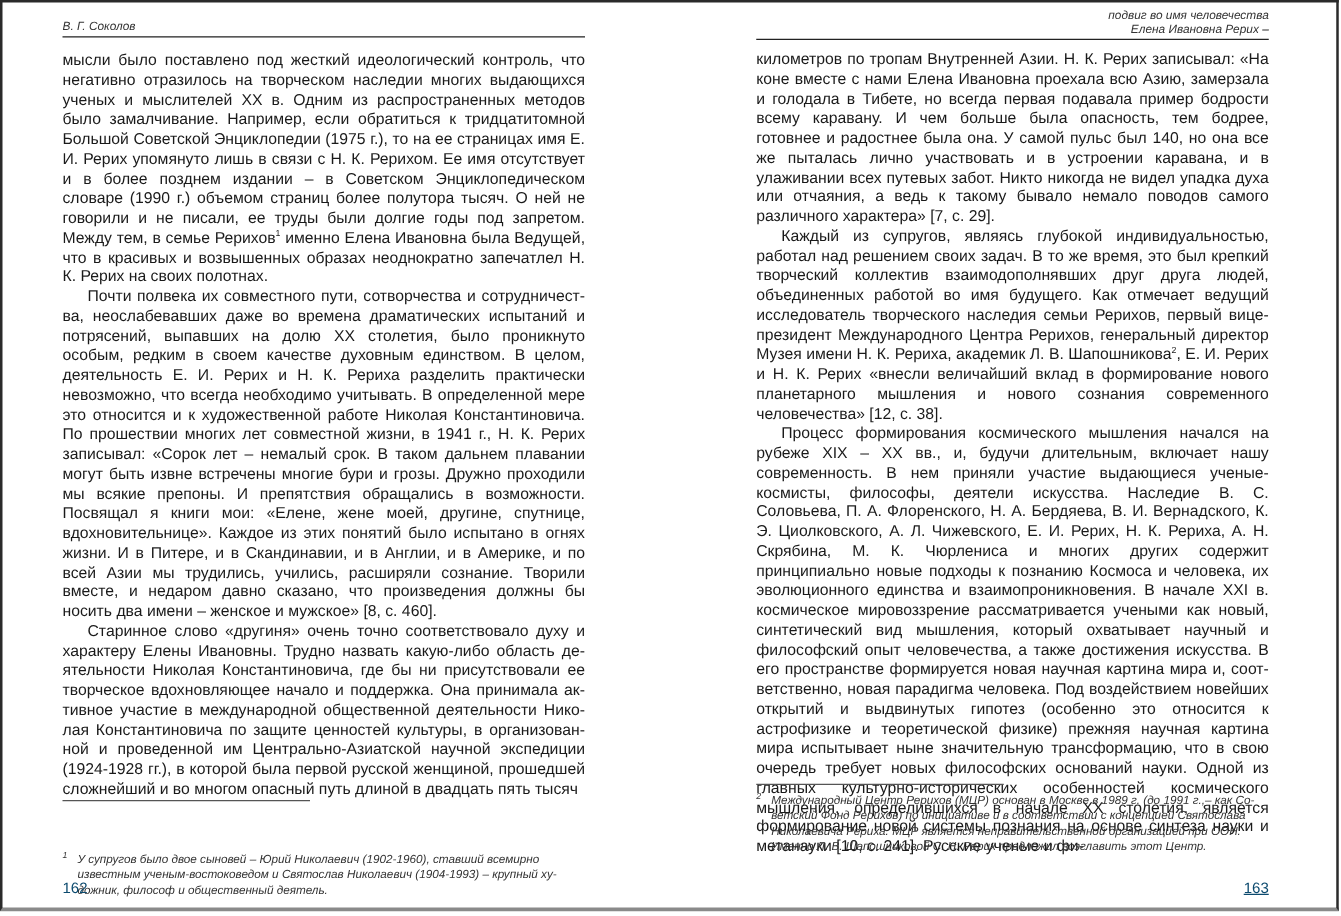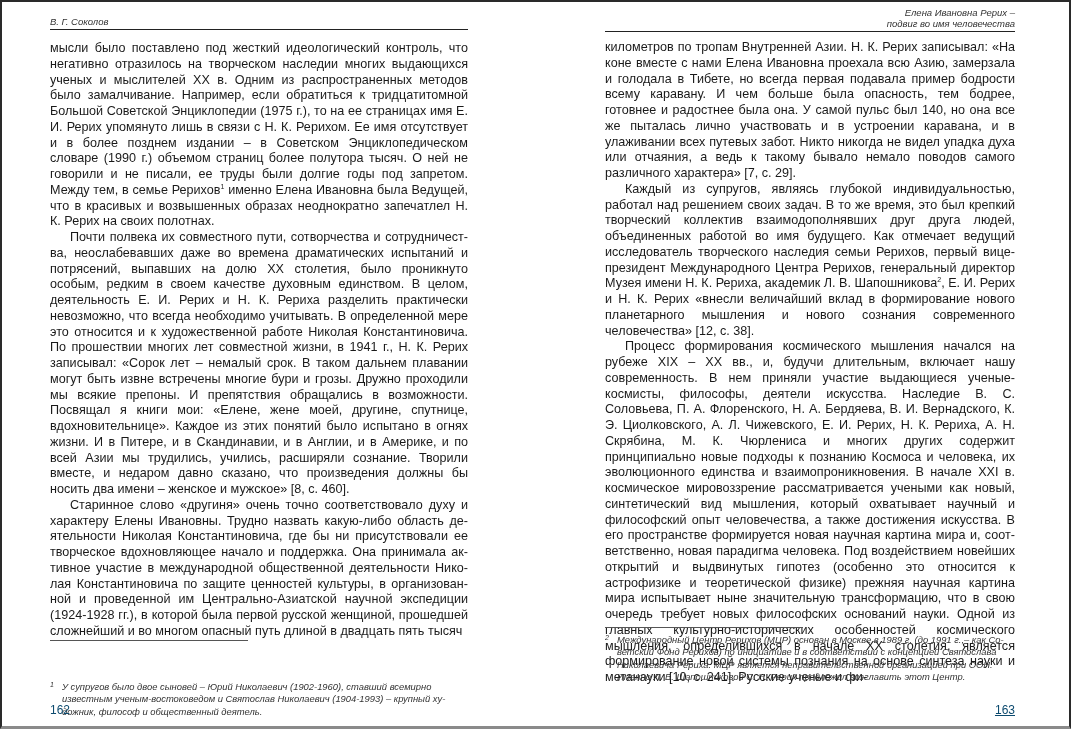--- a/index.html
+++ b/index.html
@@ -61,22 +61,22 @@
     <div class="fn-rule"></div>
     <div class="footnote">
       <span class="fn-mark">1</span>
       <span>У супругов было двое сыновей – Юрий Николаевич (1902-1960), ставший всемирно известным ученым-востоковедом и Святослав Николаевич (1904-1993) – крупный ху­дожник, философ и общественный деятель.</span>
     </div>
     <div class="page-num">162</div>
   </div>
 
   <div class="page right">
     <div class="running-head">
+      <div>подвиг во имя человечества</div>
       <div>Елена Ивановна Рерих –</div>
-      <div>подвиг во имя человечества</div>
     </div>
     <div class="body-text">
       <p><span>километров по тропам Внутренней Азии. Н. К. Рерих записывал: </span><span class="it">«На коне вместе с нами Елена Ивановна проехала всю Азию, замерзала и голодала в Тибете, но всегда первая подавала пример бодрости все­му каравану. И чем больше была опасность, тем бодрее, готовнее и радостнее была она. У самой пульс был 140, но она все же пыталась лично участвовать и в устроении каравана, и в улаживании всех пу­тевых забот. Никто никогда не видел упадка духа или отчаяния, а ведь к такому бывало немало поводов самого различного характера»</span><span> [7, с. 29].</span></p>
       <p class="indent"><span>Каждый из супругов, являясь глубокой индивидуальностью, работал над решением своих задач. В то же время, это был крепкий творческий коллектив взаимодополнявших друг друга людей, объединенных рабо­той во имя будущего. Как отмечает ведущий исследователь творческо­го наследия семьи Рерихов, первый вице-президент Международного Центра Рерихов, генеральный директор Музея имени Н. К. Рериха, академик Л. В. Шапошникова</span><sup>2</sup><span>, Е. И. Рерих и Н. К. Рерих «внесли ве­личайший вклад в формирование нового планетарного мышления и нового сознания современного человечества» [12, с. 38].</span></p>
       <p class="indent">Процесс формирования космического мышления начался на рубе­же XIX – XX вв., и, будучи длительным, включает нашу современность. В нем приняли участие выдающиеся ученые-космисты, философы, деятели искусства. Наследие В. С. Соловьева, П. А. Флоренского, Н. А. Бердяева, В. И. Вернадского, К. Э. Циолковского, А. Л. Чижевско­го, Е. И. Рерих, Н. К. Рериха, А. Н. Скрябина, М. К. Чюрлениса и многих других содержит принципиально новые подходы к познанию Космоса и человека, их эволюционного единства и взаимопроникновения. В начале XXI в. космическое мировоззрение рассматривается учеными как новый, синтетический вид мышления, который охватывает научный и философский опыт человечества, а также достижения искусства. В его пространстве формируется новая научная картина мира и, соот­ветственно, новая парадигма человека. Под воздействием новейших открытий и выдвинутых гипотез (особенно это относится к астрофизике и теоретической физике) прежняя научная картина мира испытывает ныне значительную трансформацию, что в свою очередь требует но­вых философских оснований науки. Одной из главных культурно-ис­торических особенностей космического мышления, определившихся в начале XX столетия, является формирование новой системы познания на основе синтеза науки и метанауки [10, с. 241]. Русские ученые и фи-</p>
     </div>
     <div class="fn-rule"></div>
     <div class="footnote">
       <span class="fn-mark">2</span>
       <span>Международный Центр Рерихов (МЦР) основан в Москве в 1989 г. (до 1991 г.,– как Со­ветский Фонд Рерихов) по инициативе и в соответствии с концепцией Святослава Николаевича Рериха. МЦР является неправительственной организацией при ООН. Именно Л. В. Шапошниковой С. Н. Рерих предложил возглавить этот Центр.</span>

